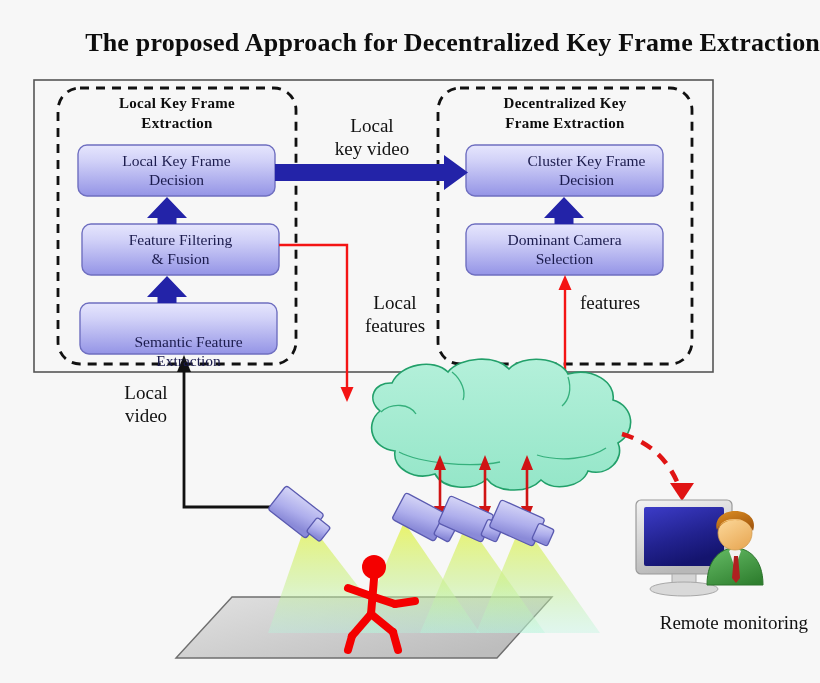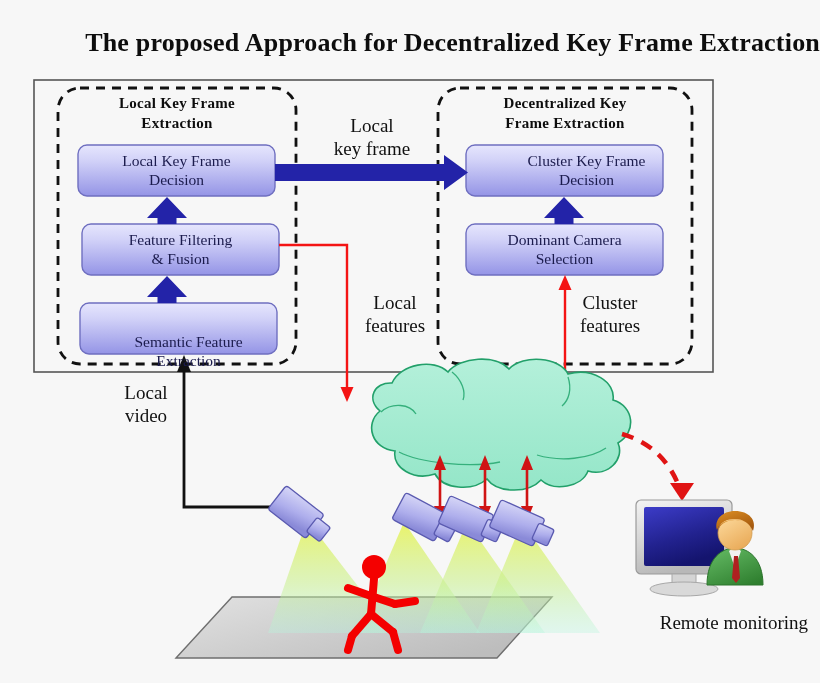--- a/index.html
+++ b/index.html
@@ -283,30 +283,29 @@
     <div>Decision</div>
   </div>
 
   <div class="boxlabel" style="left:466px; top:230px; width:197px;">
     <div>Dominant Camera</div>
     <div>Selection</div>
   </div>
 
   <div class="edge-label" style="left:297px; top:114px; width:150px;">
     <div>Local</div>
-    <div>key frame</div>
+    <div>key video</div>
   </div>
 
   <div class="edge-label" style="left:340px; top:291px; width:110px;">
     <div>Local</div>
     <div>features</div>
   </div>
 
   <div class="edge-label" style="left:555px; top:291px; width:110px;">
-    <div>Cluster</div>
     <div>features</div>
   </div>
 
   <div class="edge-label" style="left:108px; top:381px; width:76px;">
     <div>Local</div>
     <div>video</div>
   </div>
 
 
   <div class="remote-label" style="left:588px; top:612px; width:220px;text-align:right;">Remote  monitoring</div>

